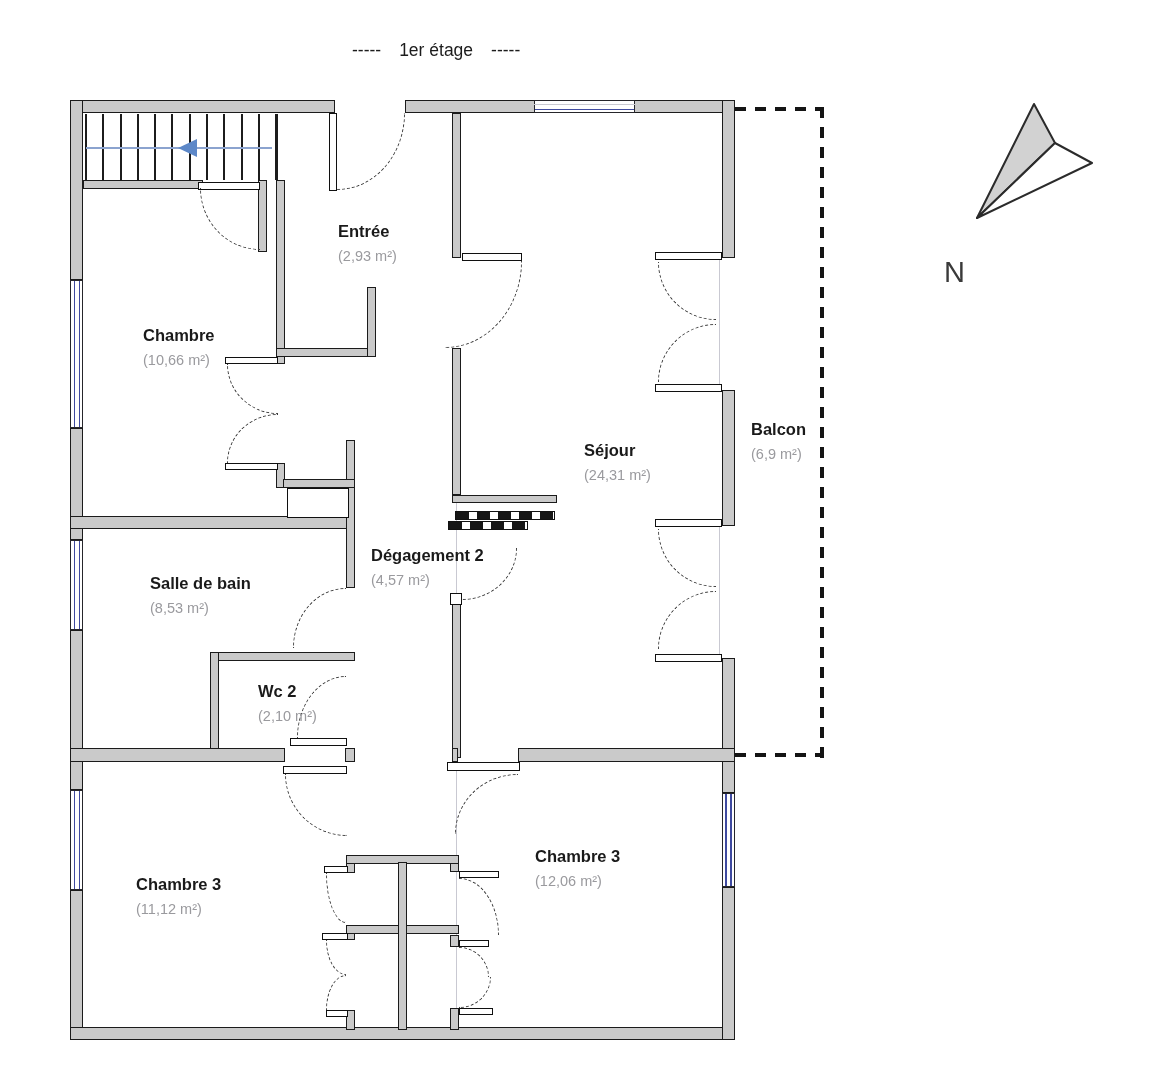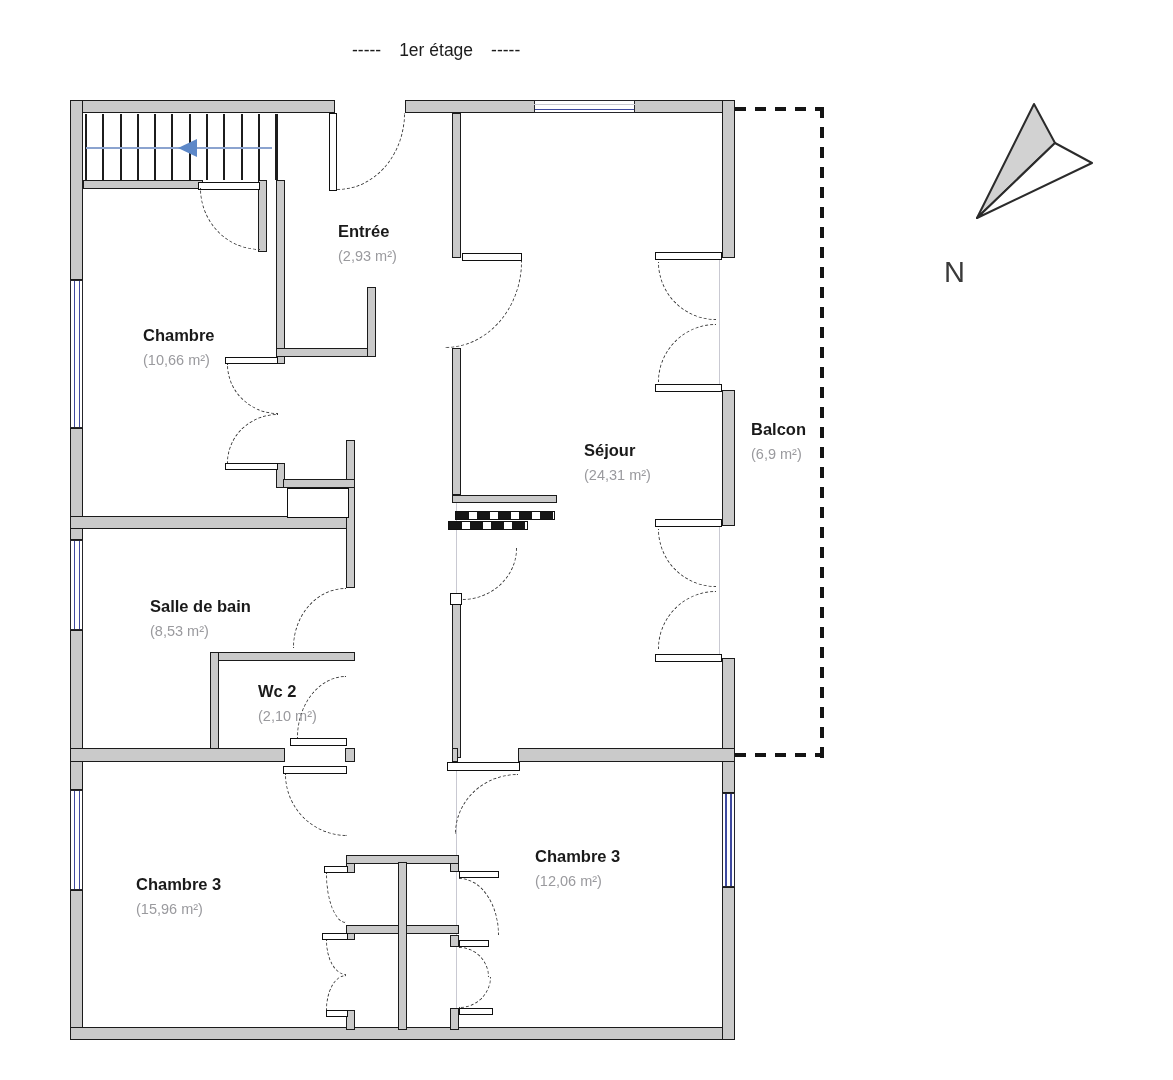--- a/index.html
+++ b/index.html
@@ -161,31 +161,35 @@
     <span class="area">(10,66 m²)</span>
   </div>
   <div class="room-label" style="left:584px;top:438px">
     <span>Séjour</span>
     <span class="area">(24,31 m²)</span>
   </div>
   <div class="room-label" style="left:751px;top:417px">
     <span>Balcon</span>
     <span class="area">(6,9 m²)</span>
   </div>
-  <div class="room-label" style="left:150px;top:594px">
+  <div class="room-label" style="left:150px;top:571px">
     <span>Salle de bain</span>
     <span class="area">(8,53 m²)</span>
+  </div>
+  <div class="room-label" style="left:371px;top:543px">
+    <span>Dégagement 2</span>
+    <span class="area">(4,57 m²)</span>
   </div>
   <div class="room-label" style="left:258px;top:679px">
     <span>Wc 2</span>
     <span class="area">(2,10 m²)</span>
   </div>
   <div class="room-label" style="left:136px;top:872px">
     <span>Chambre 3</span>
-    <span class="area">(15,96 m²)</span>
+    <span class="area">(11,12 m²)</span>
   </div>
   <div class="room-label" style="left:535px;top:844px">
     <span>Chambre 3</span>
     <span class="area">(12,06 m²)</span>
   </div>
 
   <svg class="compass" width="200" height="180" viewBox="0 0 200 180">
     <polygon points="47,138 104,24 125,63" fill="#d2d2d2" stroke="#2b2b2b" stroke-width="2" stroke-linejoin="round"></polygon>
     <polygon points="47,138 125,63 162,83" fill="#ffffff" stroke="#2b2b2b" stroke-width="2" stroke-linejoin="round"></polygon>
   </svg>

